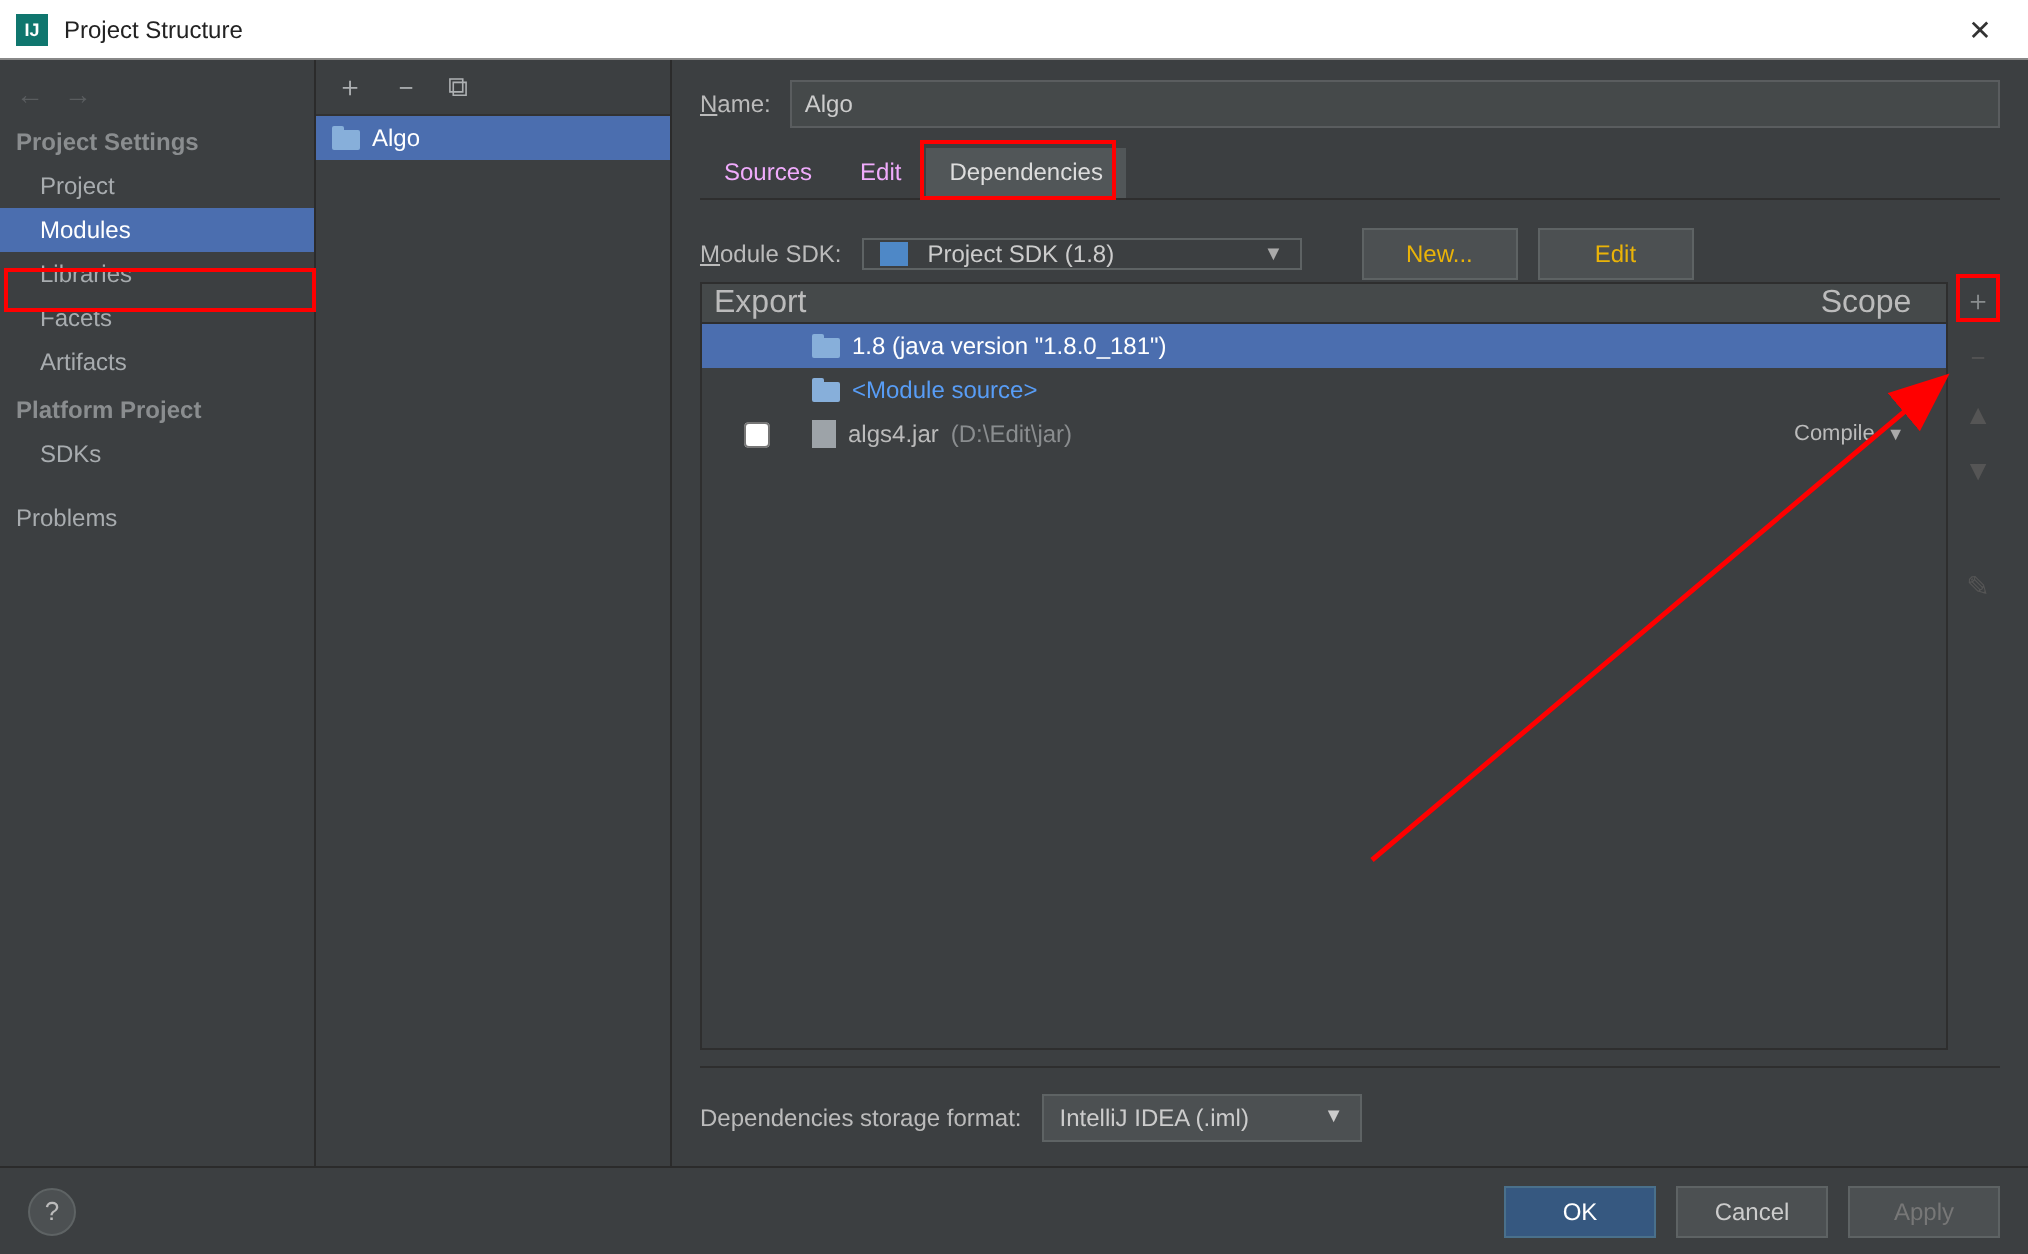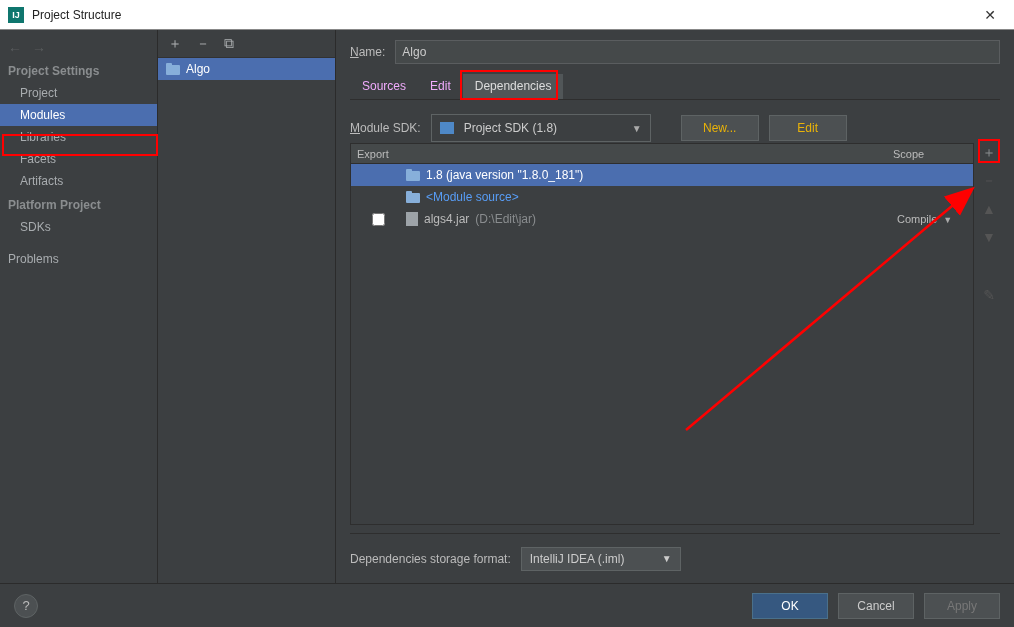--- a/index.html
+++ b/index.html
@@ -37,31 +37,31 @@
   .name-row label { font-size:12px; color:#bbb; }
   .name-row label u { text-decoration: underline; }
   .name-input { flex:1; background:#45494a; border:1px solid #5a5d5f; color:#ccc; height:24px; padding:0 6px; font-size:12px; }
 
   .tabs { display:flex; border-bottom:1px solid #2e2e2e; margin-bottom:14px; height:26px; position:relative; }
   .tab { padding: 5px 12px; font-size:12px; color:#f0abfc; cursor:pointer; }
   .tab.active { background:#515658; color:#ddd; }
 
   .sdk-row { display:flex; align-items:center; gap:10px; margin-bottom:1px; }
   .sdk-row label { font-size:12px; }
-  .sdk-select { width:220px; height:28px; background:#3c3f41; border:1px solid #5e6364; display:flex; align-items:center; padding:0 8px; font-size:12px; color:#ccc; justify-content:space-between; cursor:pointer; }
+  .sdk-select { width:220px; height:16px; background:#3c3f41; border:1px solid #5e6364; display:flex; align-items:center; padding:0 8px; font-size:12px; color:#ccc; justify-content:space-between; cursor:pointer; }
   .sdk-select .ico { width:14px;height:12px; background:#4e88c7; margin-right:6px; display:inline-block; }
   .sdk-select .caret { color:#aaa; font-size:10px; }
   .btn { width:78px; height:26px; background:#4c5052; border:1px solid #5e6364; color:#eab308; font-size:12px; cursor:pointer; }
 
   .deps-area { display:flex; gap:4px; flex:1; min-height:0; }
   .deps-table { flex:1; border:1px solid #2e2e2e; background:#3c3f41; display:flex; flex-direction:column; }
-  .deps-header { display:flex; background:#45494a; border-bottom:1px solid #2e2e2e; height:20px; font-size:11px; color:#bbb; }
+  .deps-header { display:flex; background:#45494a; border-bottom:1px solid #2e2e2e; height:20px; font-size:16px; color:#bbb; }
   .deps-header .col-export { width:55px; padding-left:6px; line-height:20px; }
   .deps-header .col-name { flex:1; }
-  .deps-header .col-scope { width:80px; text-align:left; line-height:20px; }
+  .deps-header .col-scope { width:80px; text-align:center; line-height:20px; }
   .deps-body { flex:1; overflow:auto; font-size:12px; }
   .dep-row { display:flex; align-items:center; height:22px; }
   .dep-row.sel { background:#4b6eaf; color:#fff; }
   .dep-row .chk { width:55px; display:flex; justify-content:center; }
   .dep-row .chk input { accent-color:#666; }
   .dep-row .nm { flex:1; display:flex; align-items:center; gap:6px; }
   .dep-row .sc { width:80px; text-align:left; color:#bbb; font-size:11px; padding-left:4px; }
   .dep-row .sc .caret { font-size:9px; margin-left:6px; color:#aaa; }
   .link-blue { color:#589df6; }
   .path-gray { color:#8a8d8f; }

